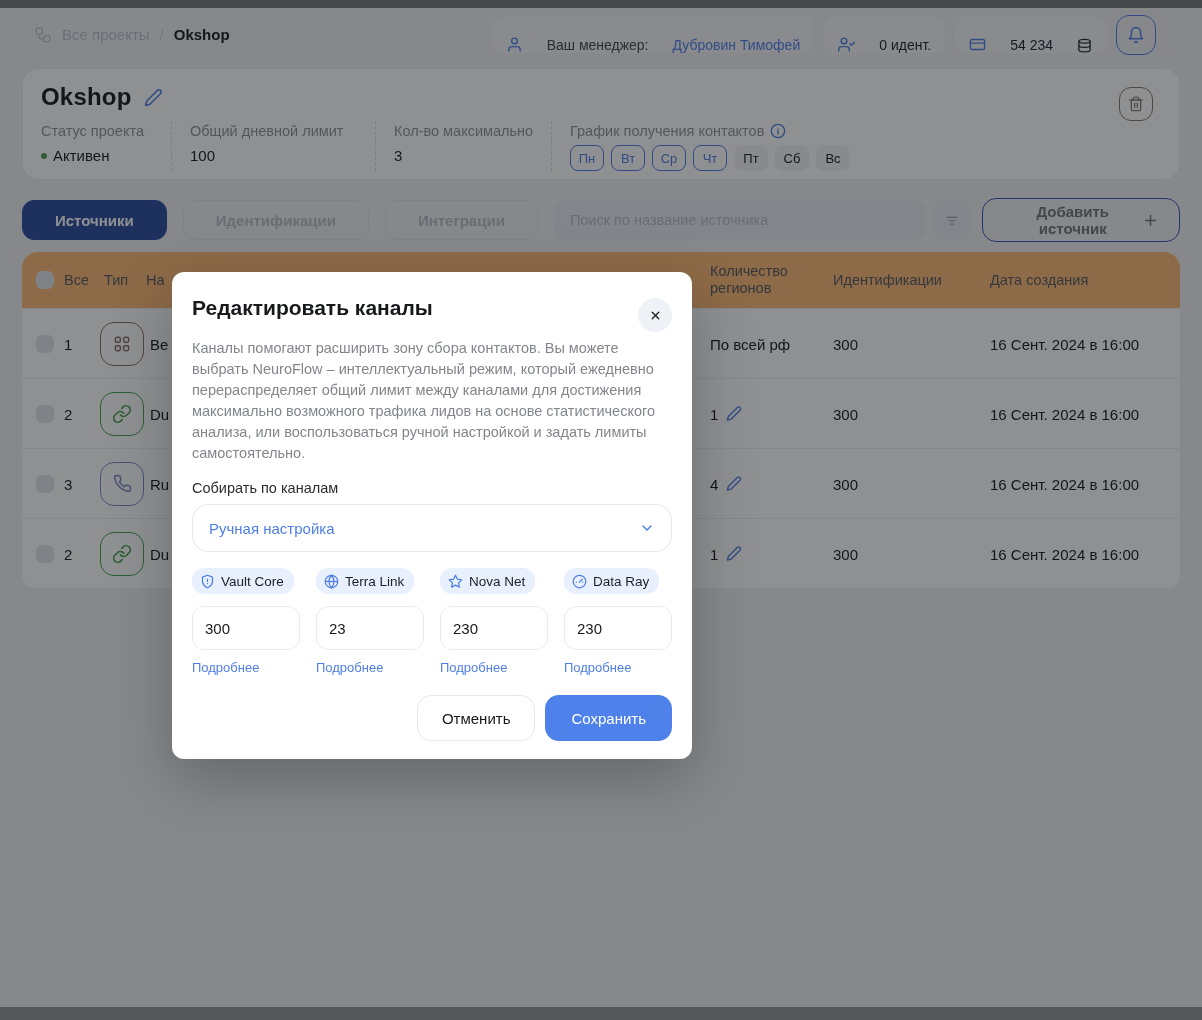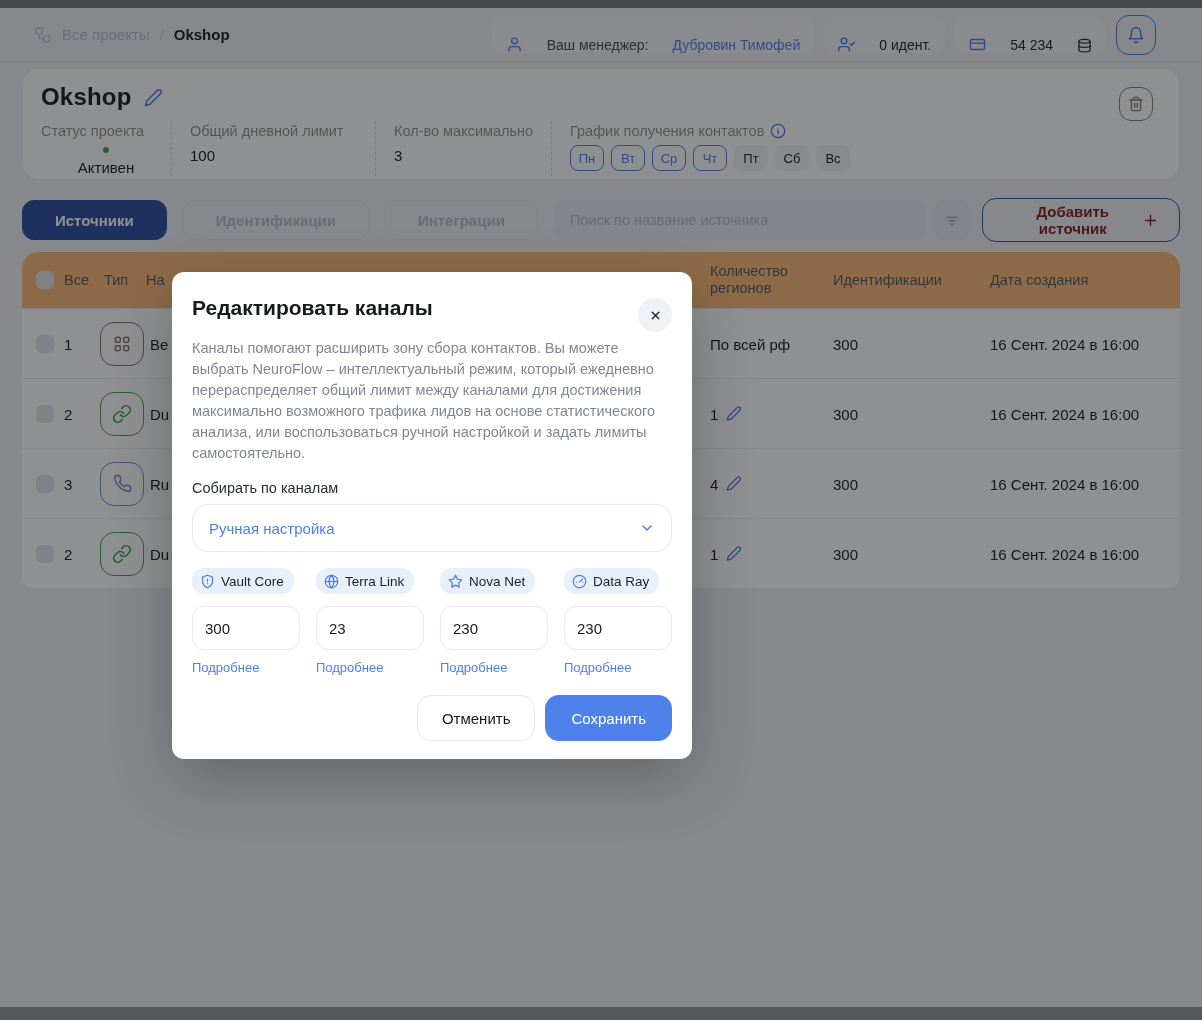--- a/index.html
+++ b/index.html
@@ -29,36 +29,36 @@
   .edit-pen { background:none; border:none; color:#4f7fe6; cursor:pointer; display:flex; }
   .trash-btn { position:absolute; top:18px; right:26px; width:34px; height:34px; border:1.5px solid #8a7a70; border-radius:12px; background:none; color:#8a7a70; display:flex; align-items:center; justify-content:center; cursor:pointer; }
   .stats-row { display:flex; margin-top:10px; }
   .stat { padding-top:2px; }
   .stat .s-label { font-size:14.5px; color:#8f949c; display:flex; align-items:center; gap:6px; }
   .stat .s-value { margin-top:8px; font-size:15px; color:#17191c; }
   .stat1 { width:130px; }
   .stat2 { width:204px; border-left:1px dashed #d8dce2; padding-left:18px; }
   .stat3 { width:176px; border-left:1px dashed #d8dce2; padding-left:18px; }
   .stat4 { border-left:1px dashed #d8dce2; padding-left:18px; }
-  .status-val { color:#4b9e4f; display:flex; align-items:center; gap:6px;flex-direction:column; }
+  .status-val { color:#4b9e4f; display:flex; align-items:center; gap:6px; }
   .status-dot { width:6px; height:6px; border-radius:50%; background:#4b9e4f; display:inline-block; }
   .info-ic { color:#4f7fe6; display:inline-flex; }
   .days { display:flex; gap:7px; margin-top:6px; }
   .day { min-width:34px; height:26px; padding:0 7px; border-radius:8px; display:flex; align-items:center; justify-content:center; font-size:13px; color:#17191c; background:#f1f3f6; border:1.5px solid transparent; cursor:pointer; }
   .day.on { background:#ffffff; border-color:#4f7fe6; color:#4f7fe6; }
 
   
   .toolbar { position:absolute; top:190px; left:22px; width:1158px; height:44px; display:flex; align-items:center; }
   .tab { height:40px; padding:0 32px; border-radius:12px; font-size:15px; font-weight:600; display:flex; align-items:center; cursor:pointer; background:none; border:1.5px solid #e2e5ea; color:#b7bbc2; margin-right:16px; font-family:inherit; }
   .tab.active { background:#2b4d9e; border-color:#2b4d9e; color:#ffffff; }
   .search-wrap { margin-left:auto; }
   .search-input { width:372px; height:40px; background:#e7eaee; border:none; border-radius:12px; padding:0 16px; font-size:14.5px; color:#44474c; font-family:inherit; outline:none; }
   .search-input::placeholder { color:#b7bbc2; }
   .filter-btn { width:38px; height:40px; margin-left:8px; border:none; border-radius:11px; background:#e7eaee; color:#9aa0a8; display:flex; align-items:center; justify-content:center; cursor:pointer; }
-  .add-btn { margin-left:12px; height:44px; padding:0 20px; border:1.5px solid #2f55ad; border-radius:14px; background:none; color:#7f1d1d; font-size:15px; font-weight:700; display:flex; align-items:center; cursor:pointer; font-family:inherit; }
+  .add-btn { margin-left:12px; height:44px; padding:0 20px; border:1.5px solid #2f55ad; border-radius:14px; background:none; color:#737373; font-size:15px; font-weight:700; display:flex; align-items:center; cursor:pointer; font-family:inherit; }
 
   
   .table-card { position:absolute; top:244px; left:22px; width:1158px; background:#ffffff; border-radius:16px 16px 12px 12px; overflow:hidden; }
   .t-head { position:relative; height:56px; background:#fdba74; }
   .t-row { position:relative; height:70px; background:#fff; border-top:1px solid #edeff3; }
   .hcell { position:absolute; font-size:14.5px; color:#55585e; top:50%; transform:translateY(-50%); line-height:17px; }
   .cell { position:absolute; font-size:15px; color:#17191c; top:50%; transform:translateY(-50%); display:flex; align-items:center; gap:8px; }
   .cb { position:absolute; left:14px; top:50%; transform:translateY(-50%); width:18px; height:18px; border-radius:6px; background:#e1e4e9; cursor:pointer; }
   .x-all { left:42px; } .x-type { left:82px; } .x-name { left:128px; }
   .x-limit { left:433px; } .x-regions { left:688px; width:92px; } .x-ident { left:811px; } .x-date { left:968px; }

